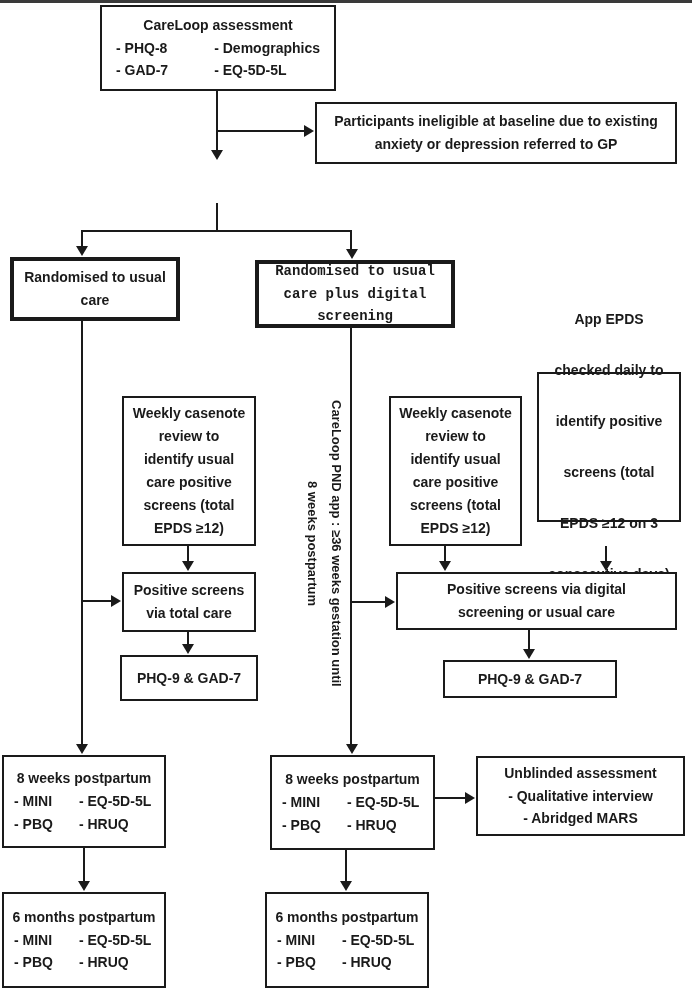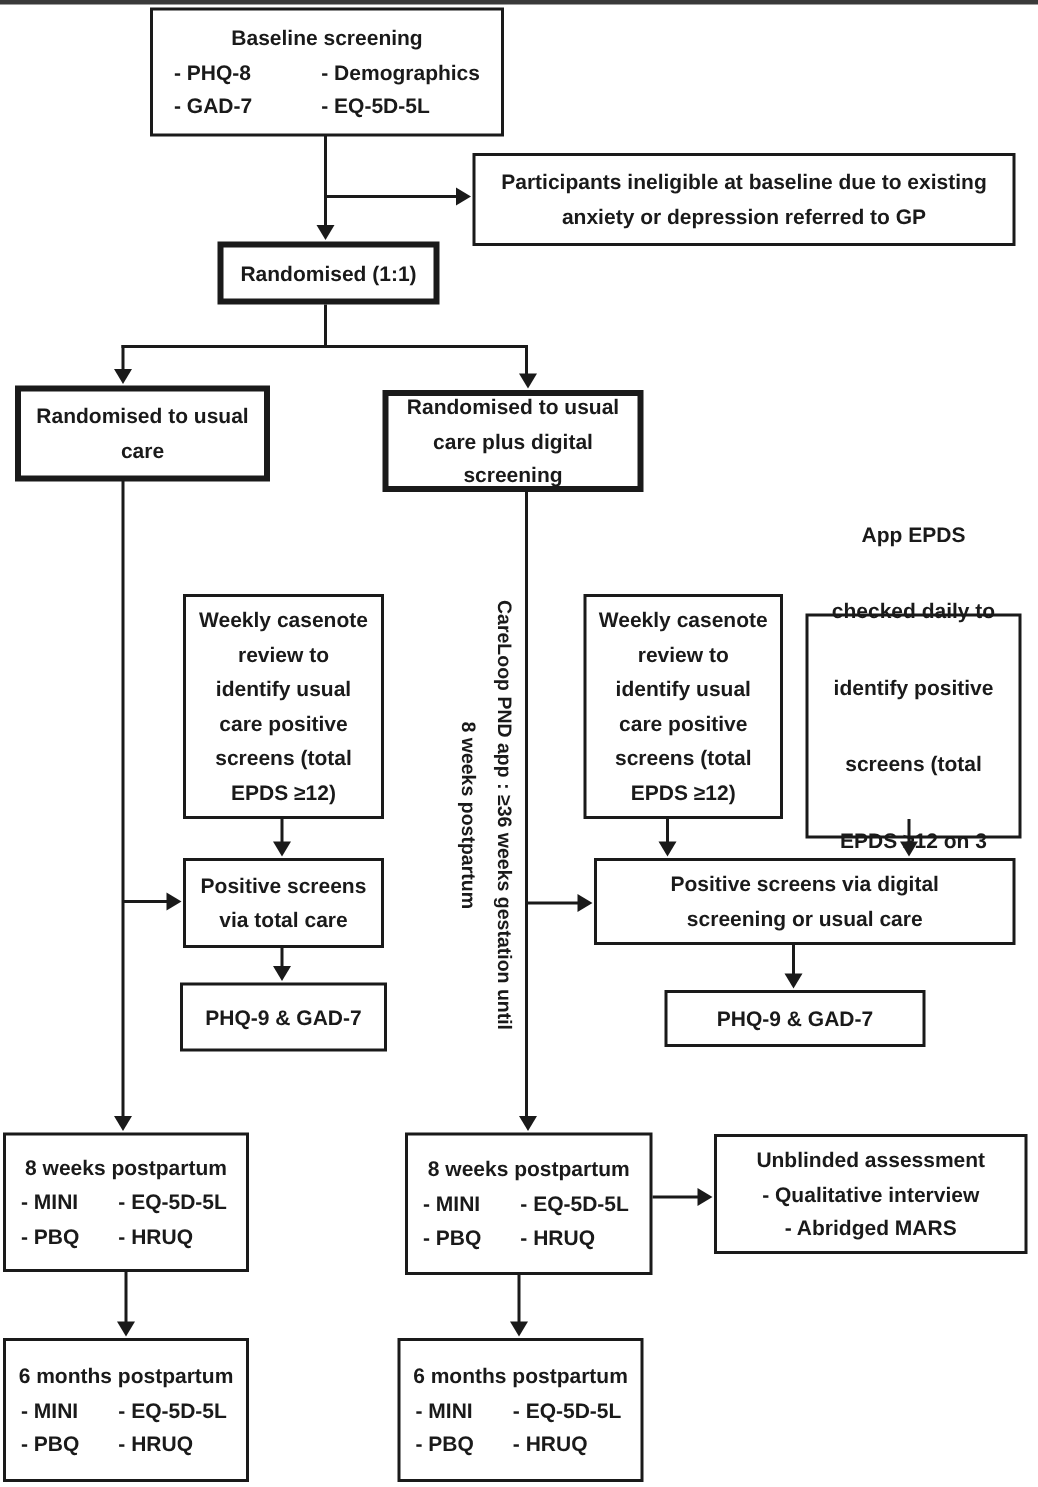--- a/index.html
+++ b/index.html
@@ -68,46 +68,43 @@
     left: 0; top: 988; width: 692px; height: 3px;
     background: #3a3a3a;
   }
 </style>
 </head>
 <body>
 
 <div class="canvas">
 
   <div class="box" style="left:100px; top:5px; width:236px; height:86px;">
-    <div>Baseline screening</div>
+    <div>CareLoop assessment</div>
     <div class="cols">
       <div>
         <div>- PHQ-8</div>
         <div>- GAD-7</div>
       </div>
       <div>
         <div>- Demographics</div>
         <div>- EQ-5D-5L</div>
       </div>
     </div>
   </div>
 
   <div class="box" style="left:315px; top:102px; width:362px; height:62px; padding:0 6px;">
     <div>Participants ineligible at baseline due to existing anxiety or depression referred to GP</div>
   </div>
 
-  <div class="box thick" style="left:145px; top:161px; width:148px; height:42px;">
-    <div>Randomised (1:1)</div>
-  </div>
 
   <div class="box thick" style="left:10px; top:257px; width:170px; height:64px; padding:0 6px;">
     <div>Randomised to usual care</div>
   </div>
 
-  <div class="box thick" style="left:255px; top:260px; width:174px; height:68px; padding:12px 6px;">
+  <div class="box thick" style="left:255px; top:260px; width:200px; height:68px; padding:12px 6px;font-family:Liberation Mono, monospace;">
     <div>Randomised to usual care plus digital screening</div>
   </div>
 
   <div class="box" style="left:122px; top:396px; width:134px; height:150px; line-height:23px;">
     <div>Weekly casenote</div>
     <div>review to</div>
     <div>identify usual</div>
     <div>care positive</div>
     <div>screens (total</div>
     <div>EPDS ≥12)</div>
@@ -115,21 +112,21 @@
 
   <div class="box" style="left:389px; top:396px; width:133px; height:150px; line-height:23px;">
     <div>Weekly casenote</div>
     <div>review to</div>
     <div>identify usual</div>
     <div>care positive</div>
     <div>screens (total</div>
     <div>EPDS ≥12)</div>
   </div>
 
-  <div class="box" style="left:537px; top:409px; width:144px; height:150px; line-height:23px;gap:28px;">
+  <div class="box" style="left:537px; top:372px; width:144px; height:150px; line-height:23px;gap:28px;">
     <div>App EPDS</div>
     <div>checked daily to</div>
     <div>identify positive</div>
     <div>screens (total</div>
     <div>EPDS ≥12 on 3</div>
     <div>consecutive days)</div>
   </div>
 
   <div class="box" style="left:122px; top:572px; width:134px; height:60px; padding:0 4px;">
     <div>Positive screens via total care</div>

